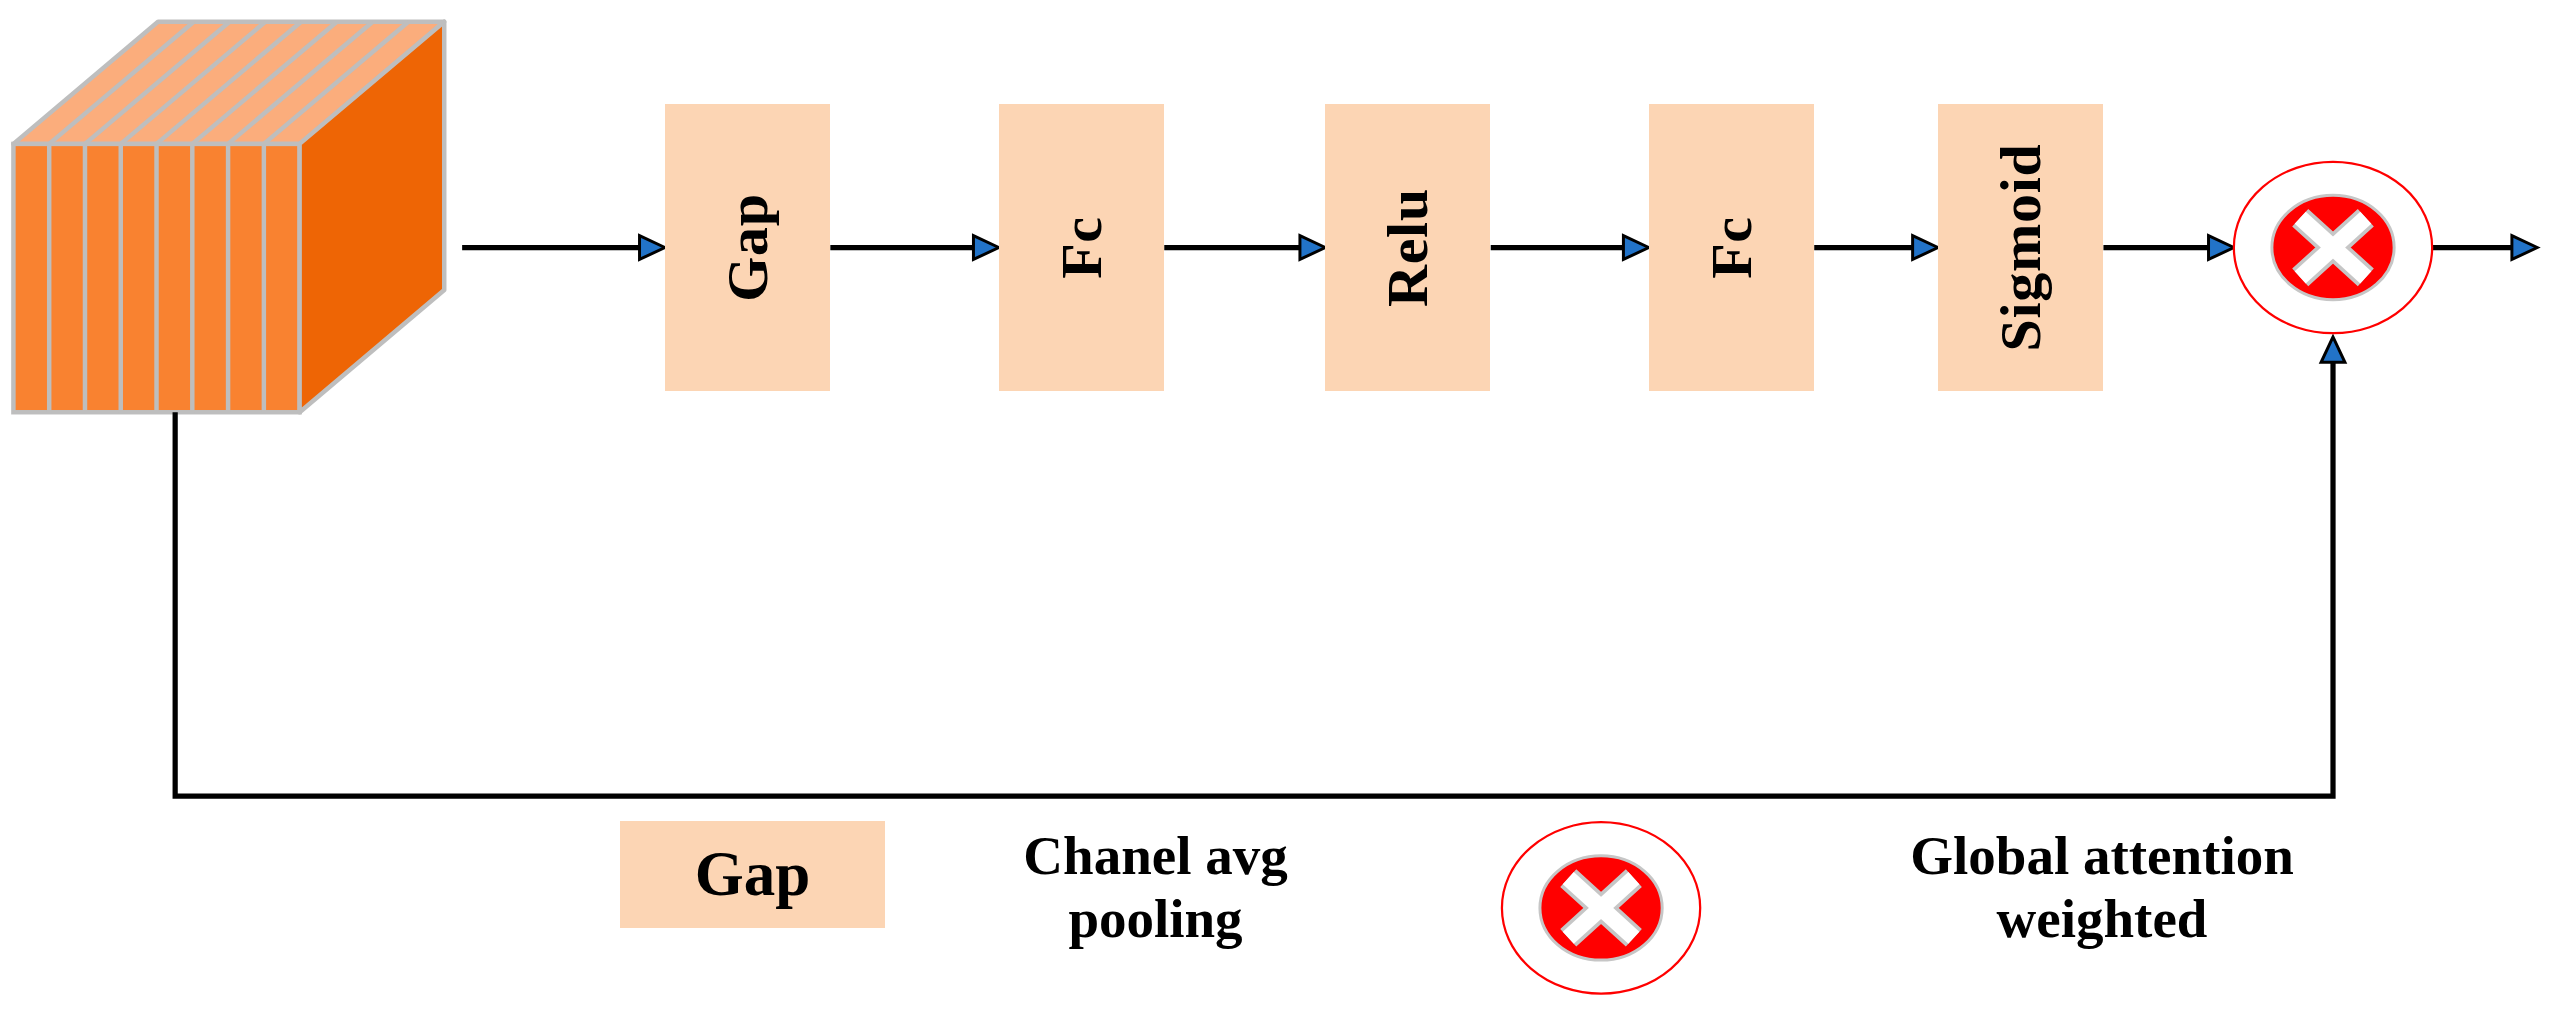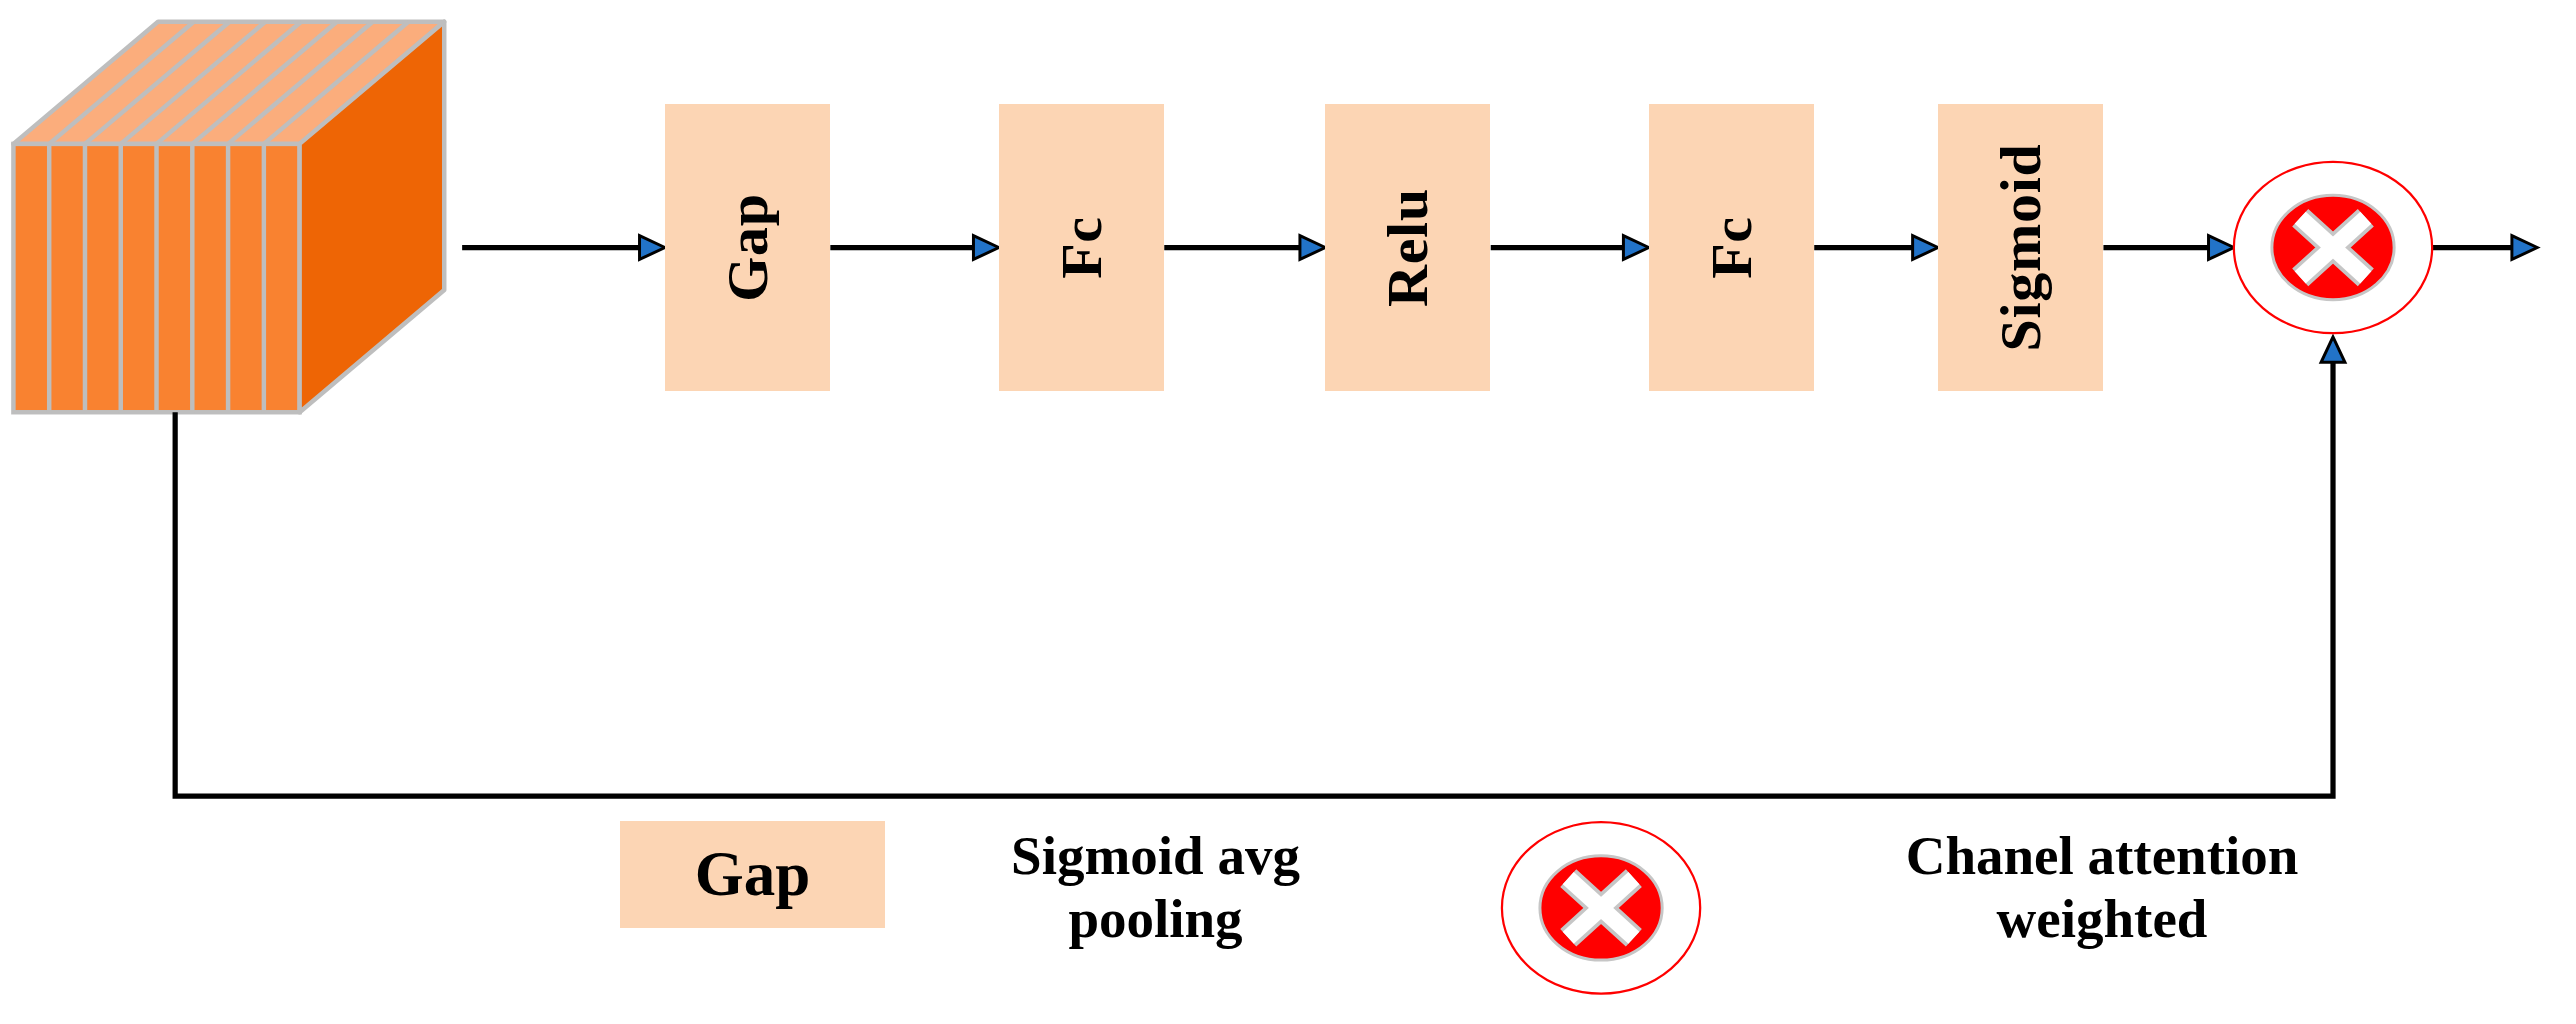--- a/index.html
+++ b/index.html
@@ -168,19 +168,19 @@
   <div class="block" style="left:1649px">
     <span class="vlabel">Fc</span>
   </div>
   <div class="block" style="left:1938px">
     <span class="vlabel">Sigmoid</span>
   </div>
 
   <div class="legend-swatch">
     <span class="swatch-label">Gap</span>
   </div>
-  <div class="legend-desc gap-desc">Sigmoid avg
+  <div class="legend-desc gap-desc">Chanel avg
 pooling</div>
-  <div class="legend-desc multiply-desc">Chanel attention
+  <div class="legend-desc multiply-desc">Global attention
 weighted</div>
 
 </div>
 
 
 </body></html>

